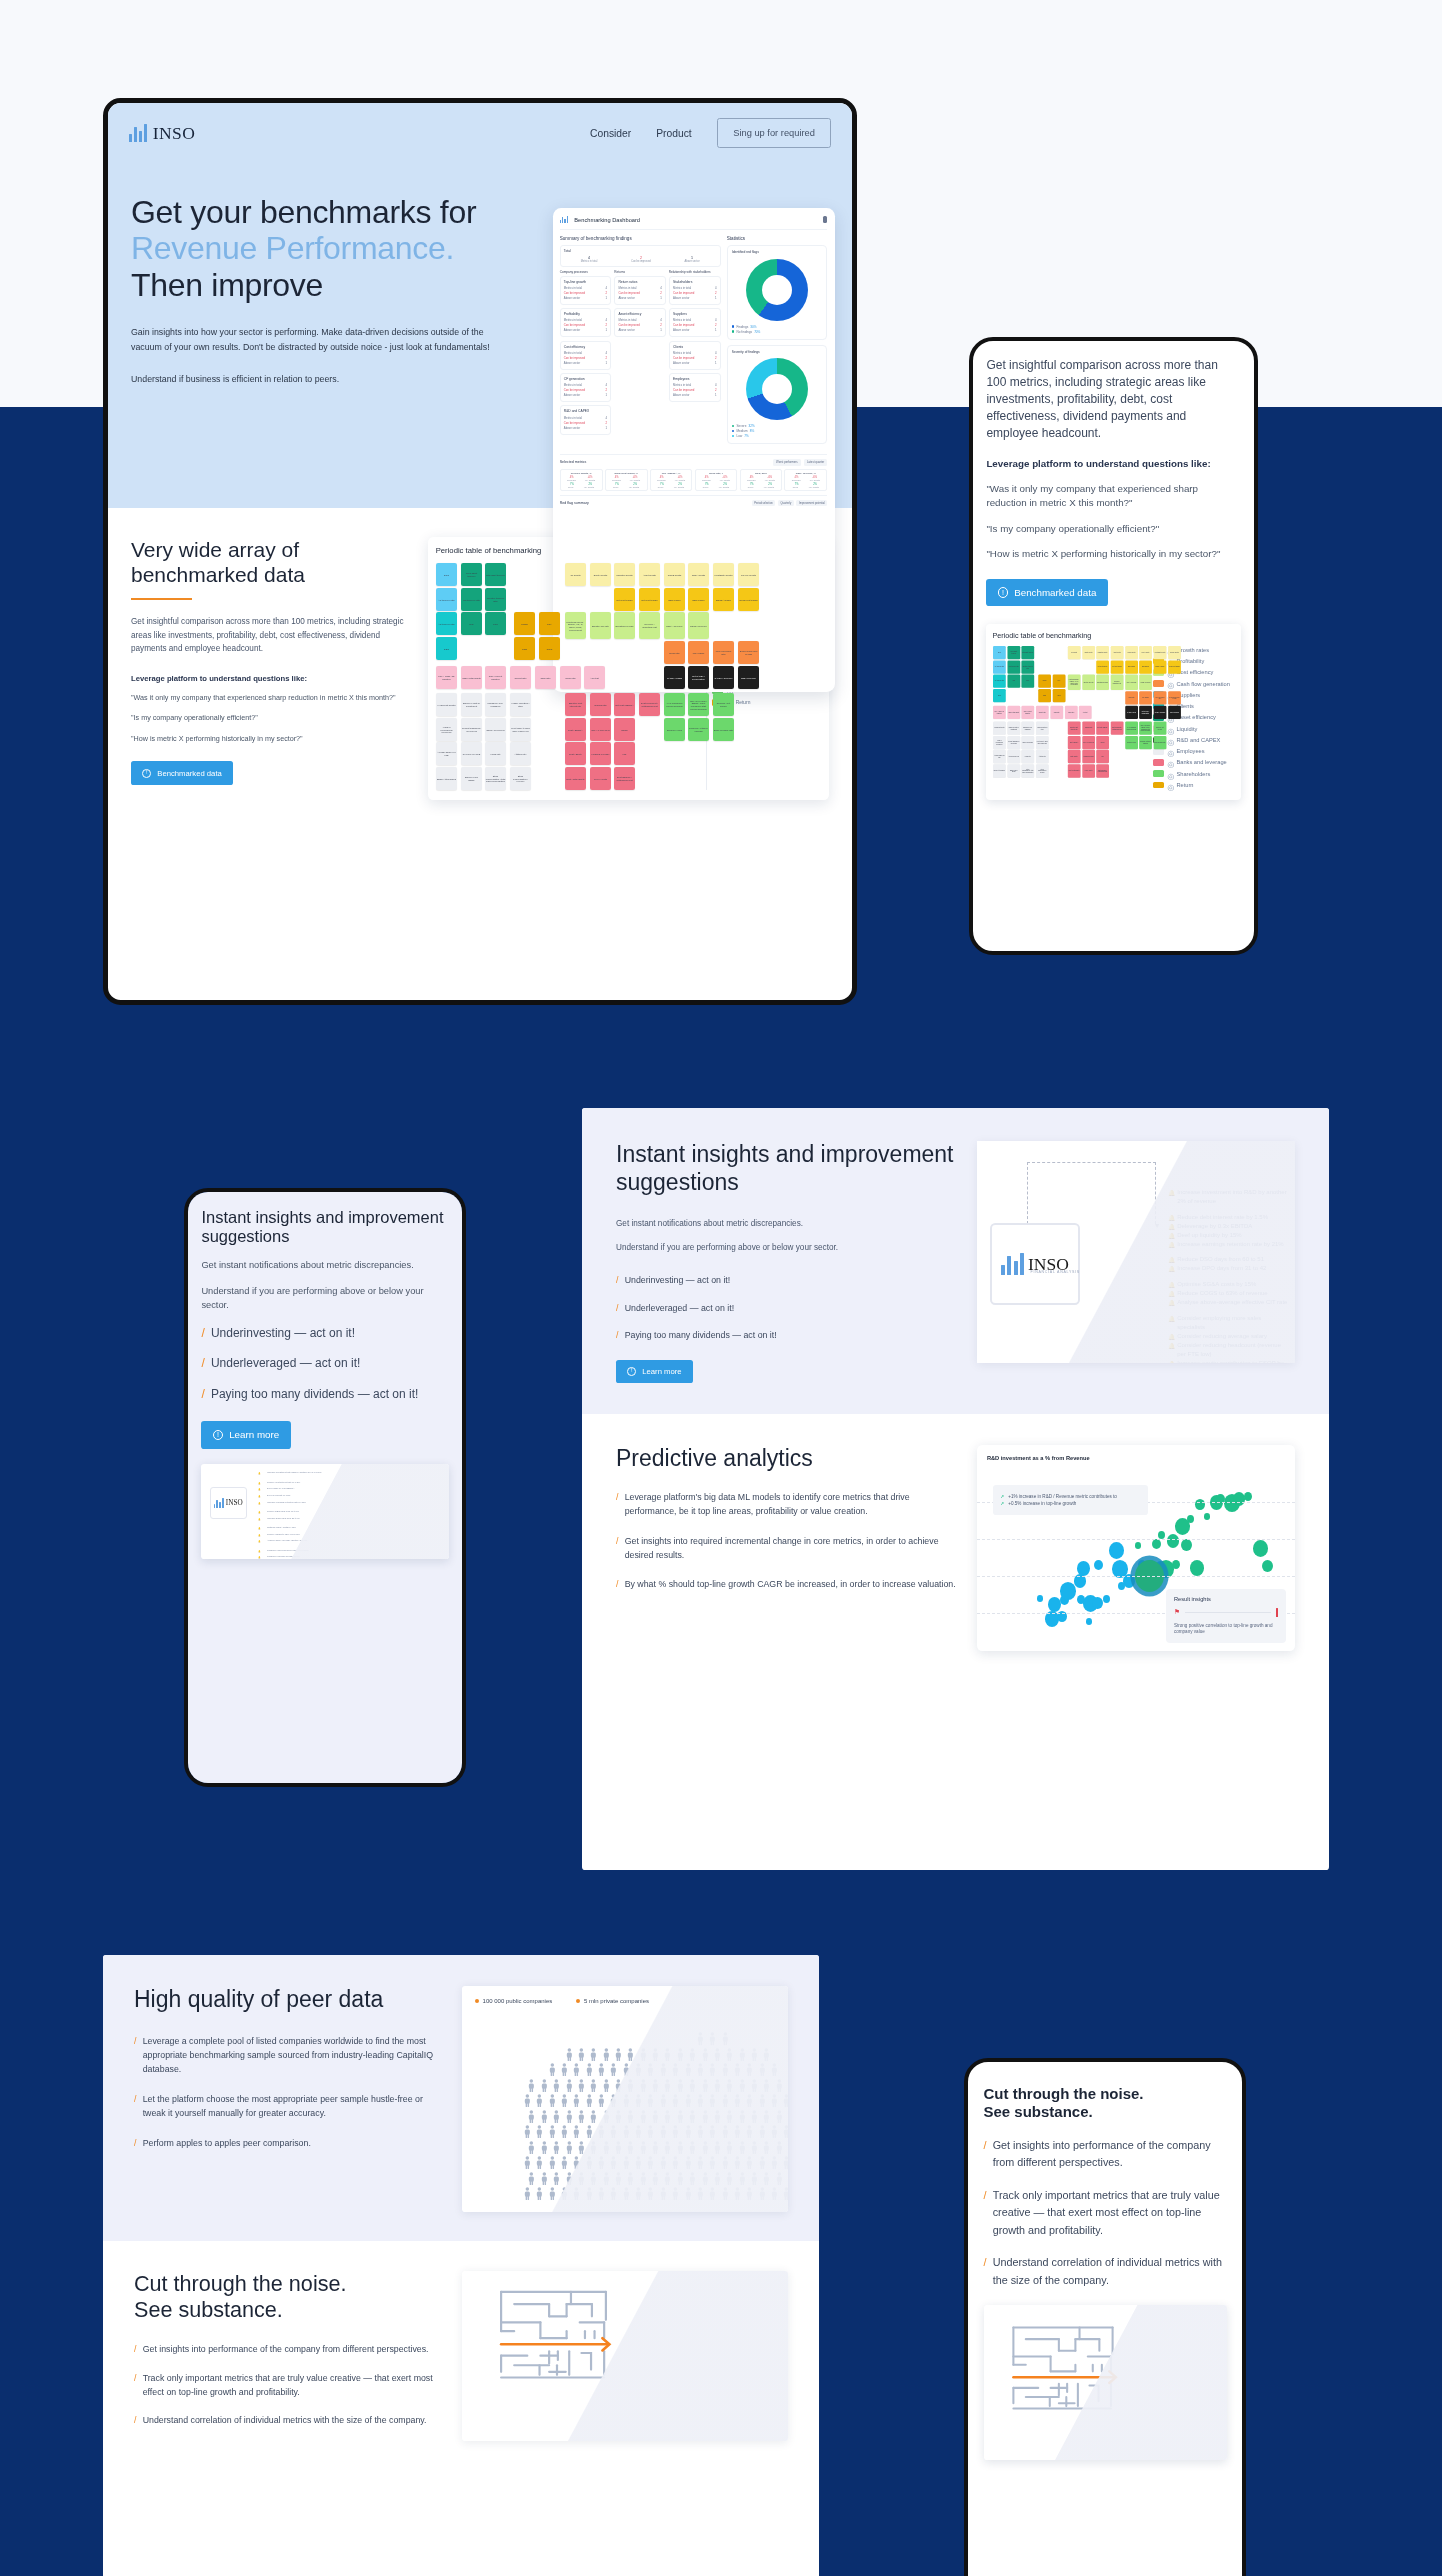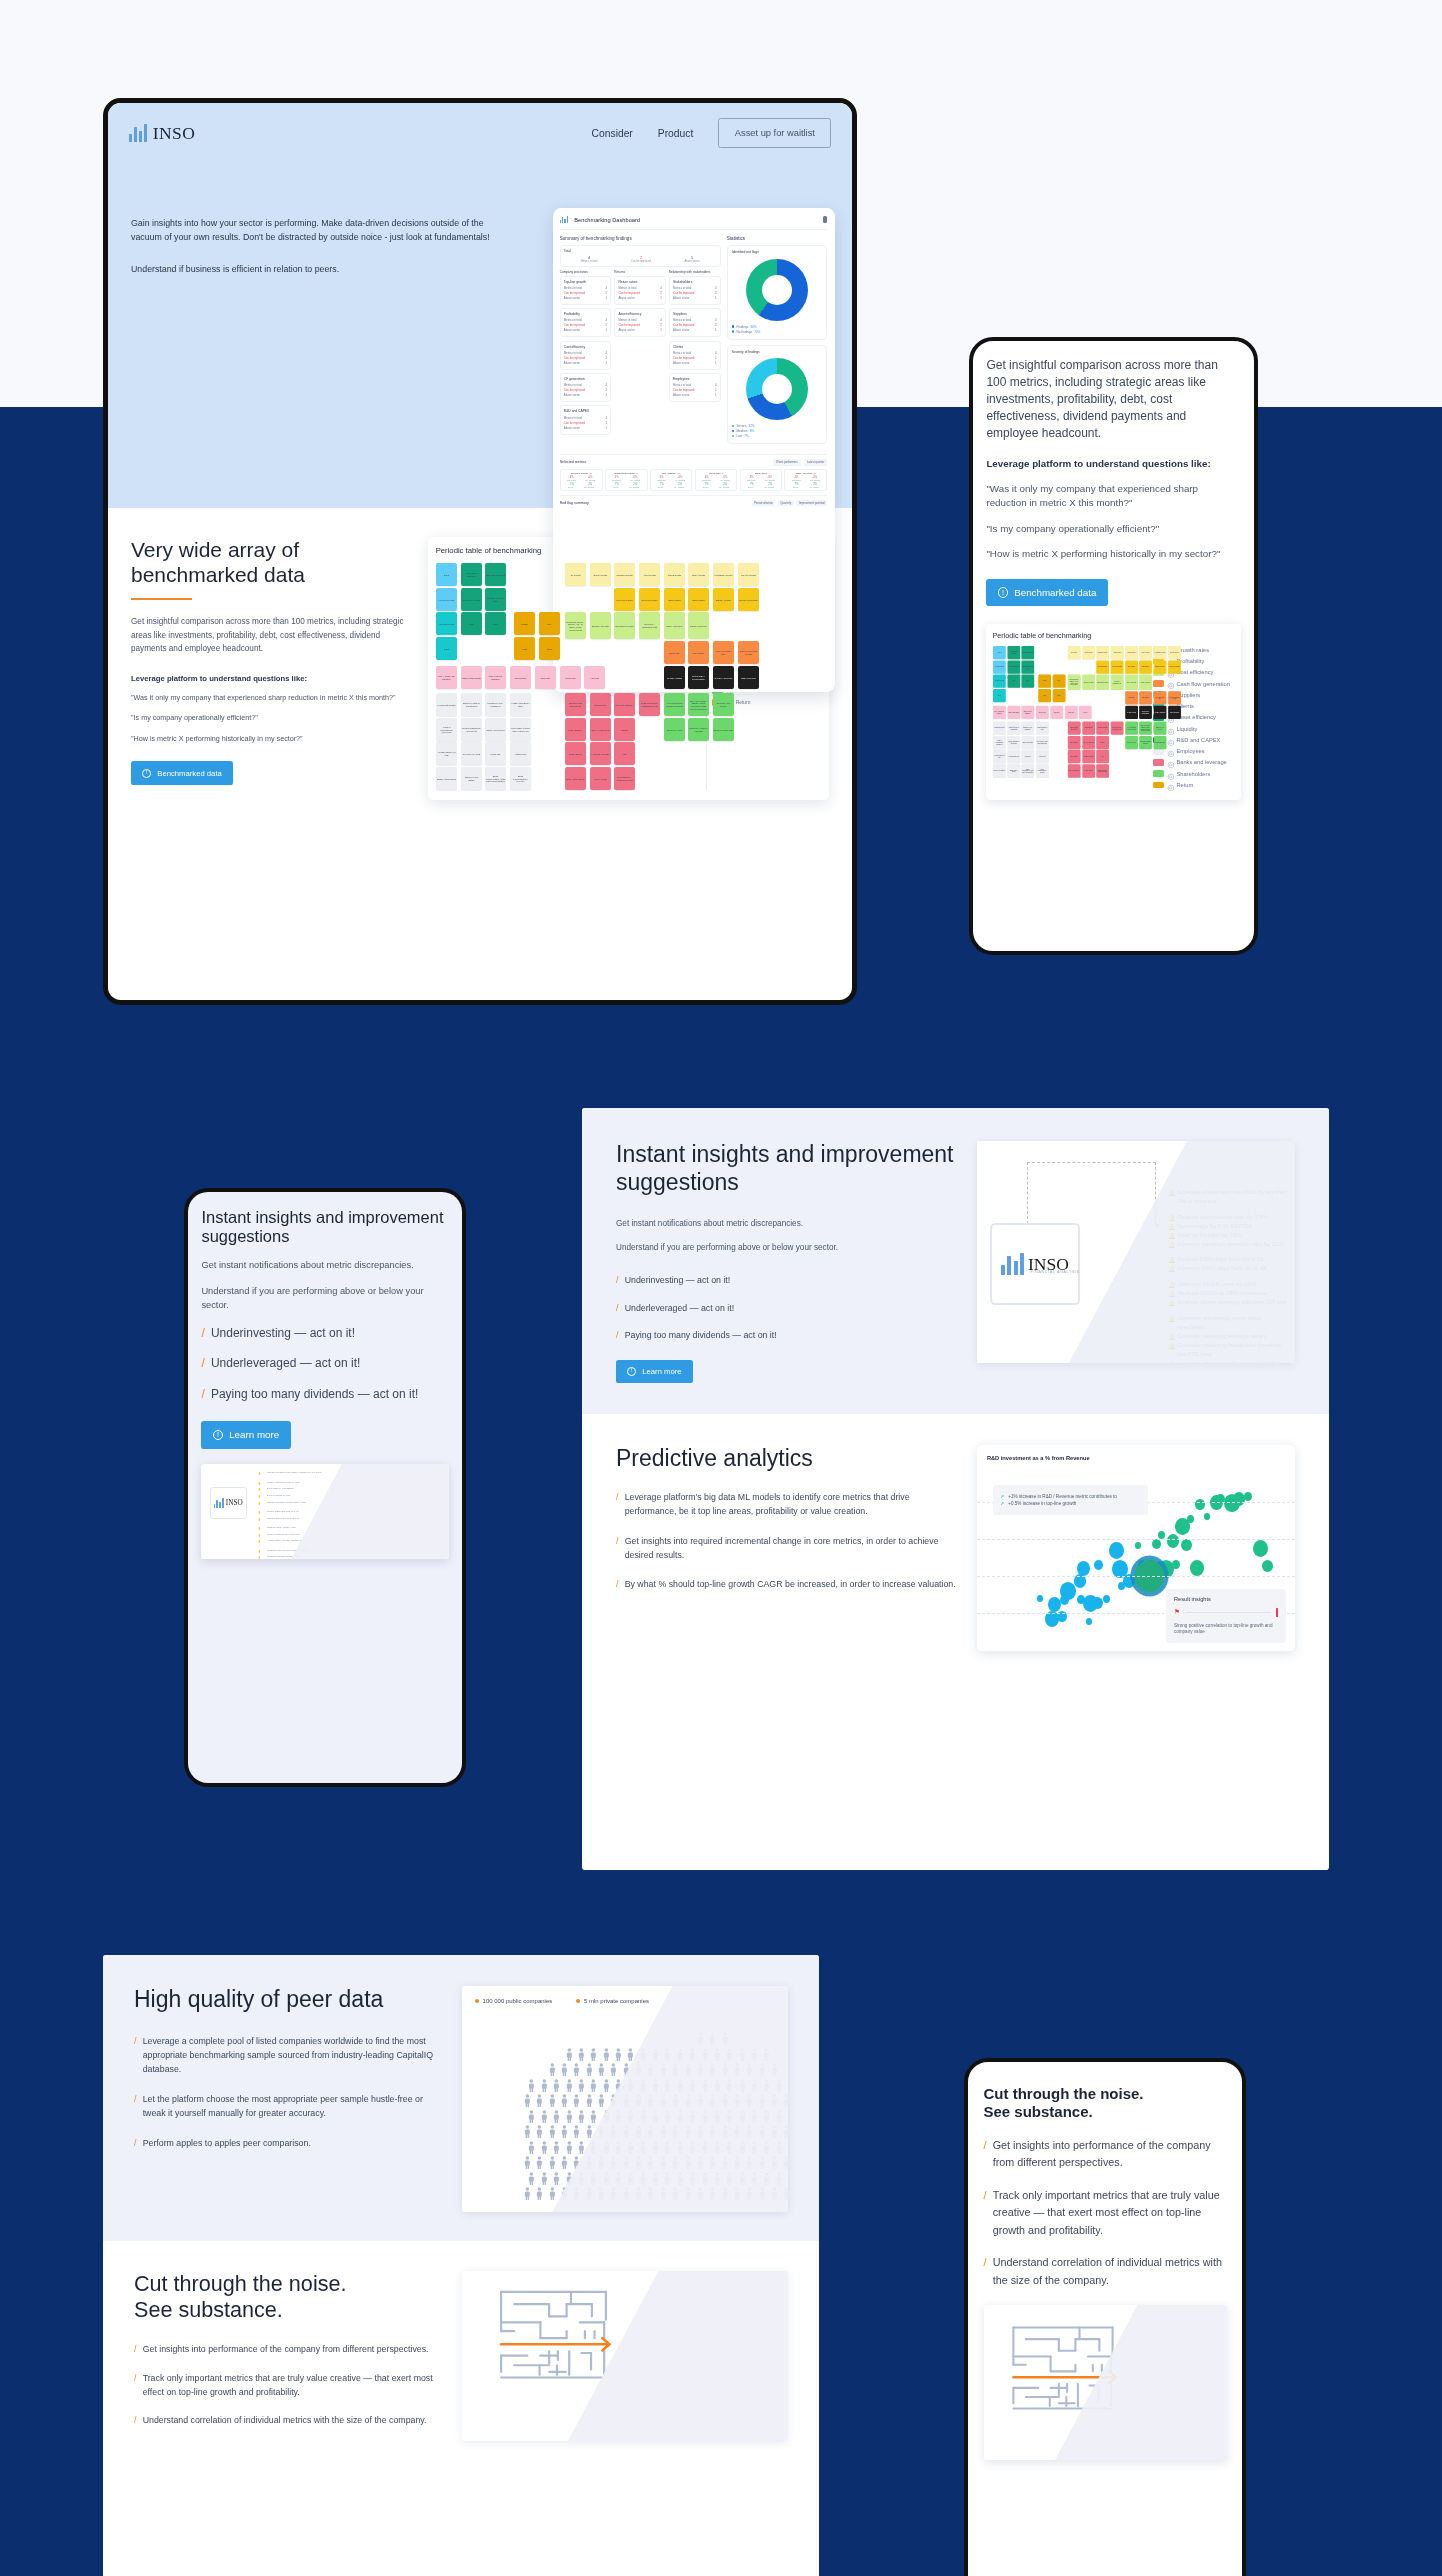--- a/index.html
+++ b/index.html
@@ -198,26 +198,31 @@
         <i style="height:8.2px"></i>
           <i style="height:14.4px"></i>
           <i style="height:10.8px"></i>
           <i style="height:17.5px"></i>
       </span>
       <span class="logo-text">INSO</span>
     </div>
     <div class="nav-links">
       <a href="#">Consider</a>
       <a href="#">Product</a>
-      <button class="nav-cta">Asset up for waitlist</button>
+      <button class="nav-cta">Sing up for required</button>
     </div>
   </div>
 
   <div class="t1-hero">
     <div class="hero-copy">
+      <h1 class="hero-h1">
+        <span>Get your benchmarks for</span><br>
+        <span class="accent">Revenue Performance.</span><br>
+        <span>Then improve</span>
+      </h1>
       <p class="hero-p">Gain insights into how your sector is performing. Make data-driven decisions outside of the vacuum of your own results. Don't be distracted by outside noice - just look at fundamentals!</p>
       <p class="hero-p2">Understand if business is efficient in relation to peers.</p>
     </div>
 
     <div class="dash-card">
       <div class="dash-top">
         <span class="mini-logo" style="display:flex;align-items:flex-end;gap:0.8px;height:6.7px">
           <i style="height:3.1px"></i>
             <i style="height:5.7px"></i>
             <i style="height:4.1px"></i>

